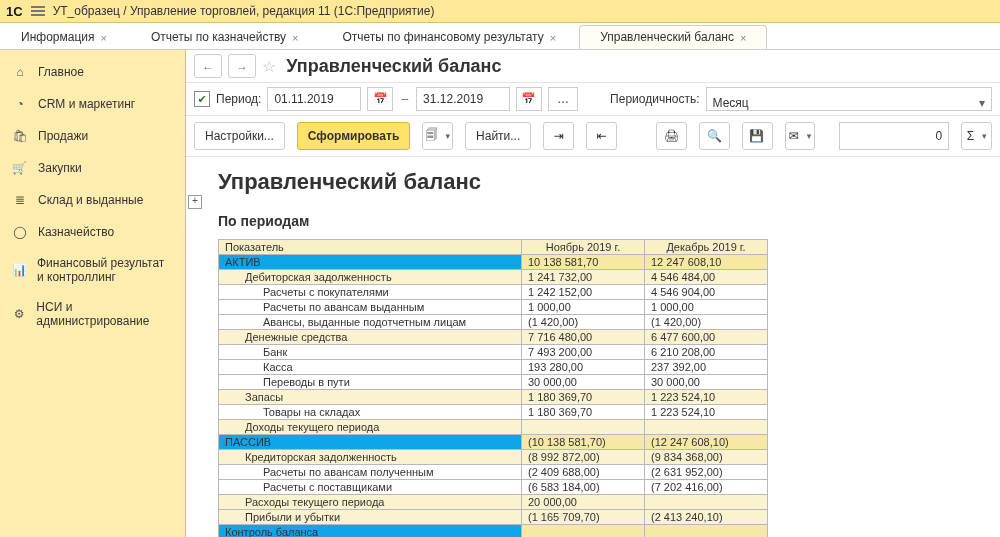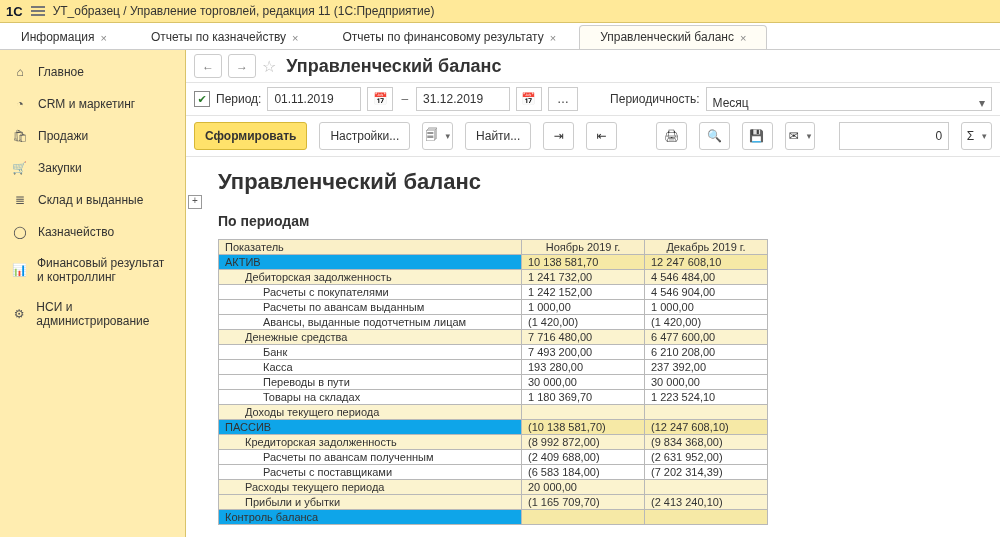--- a/index.html
+++ b/index.html
@@ -142,25 +142,25 @@
       <span class="dots">…</span>
       <span style="width:20px"></span>
       <span class="lbl">Периодичность:</span>
       <div class="combo">
         <span>Месяц</span>
         <span class="arrow">▾</span>
       </div>
     </div>
 
     <div class="toolbar">
+      <div class="btn">
+          <span>Настройки...</span>
+        </div>
       <div class="btn primary">
           <span>Сформировать</span>
-        </div>
-      <div class="btn">
-          <span>Настройки...</span>
         </div>
       <div class="btn icon">
           <span>🗐</span>
           <span class="drop">▾</span>
         </div>
       <div class="btn">
           <span>Найти...</span>
         </div>
       <div class="btn icon">
           <span>⇥</span>
@@ -242,20 +242,25 @@
               <tr class="l2">
                 <td>Касса</td>
                 <td class="num">193 280,00</td>
                 <td class="num">237 392,00</td>
               </tr>
               <tr class="l2">
                 <td>Переводы в пути</td>
                 <td class="num">30 000,00</td>
                 <td class="num">30 000,00</td>
               </tr>
+              <tr class="l1">
+                <td>Запасы</td>
+                <td class="num">1 180 369,70</td>
+                <td class="num">1 223 524,10</td>
+              </tr>
               <tr class="l2">
                 <td>Товары на складах</td>
                 <td class="num">1 180 369,70</td>
                 <td class="num">1 223 524,10</td>
               </tr>
               <tr class="l1">
                 <td>Доходы текущего периода</td>
                 <td class="num"></td>
                 <td class="num"></td>
               </tr>
@@ -270,21 +275,21 @@
                 <td class="num">(9 834 368,00)</td>
               </tr>
               <tr class="l2">
                 <td>Расчеты по авансам полученным</td>
                 <td class="num">(2 409 688,00)</td>
                 <td class="num">(2 631 952,00)</td>
               </tr>
               <tr class="l2">
                 <td>Расчеты с поставщиками</td>
                 <td class="num">(6 583 184,00)</td>
-                <td class="num">(7 202 314,39)</td>
+                <td class="num">(7 202 416,00)</td>
               </tr>
               <tr class="l1">
                 <td>Расходы текущего периода</td>
                 <td class="num">20 000,00</td>
                 <td class="num"></td>
               </tr>
               <tr class="l1">
                 <td>Прибыли и убытки</td>
                 <td class="num">(1 165 709,70)</td>
                 <td class="num">(2 413 240,10)</td>

